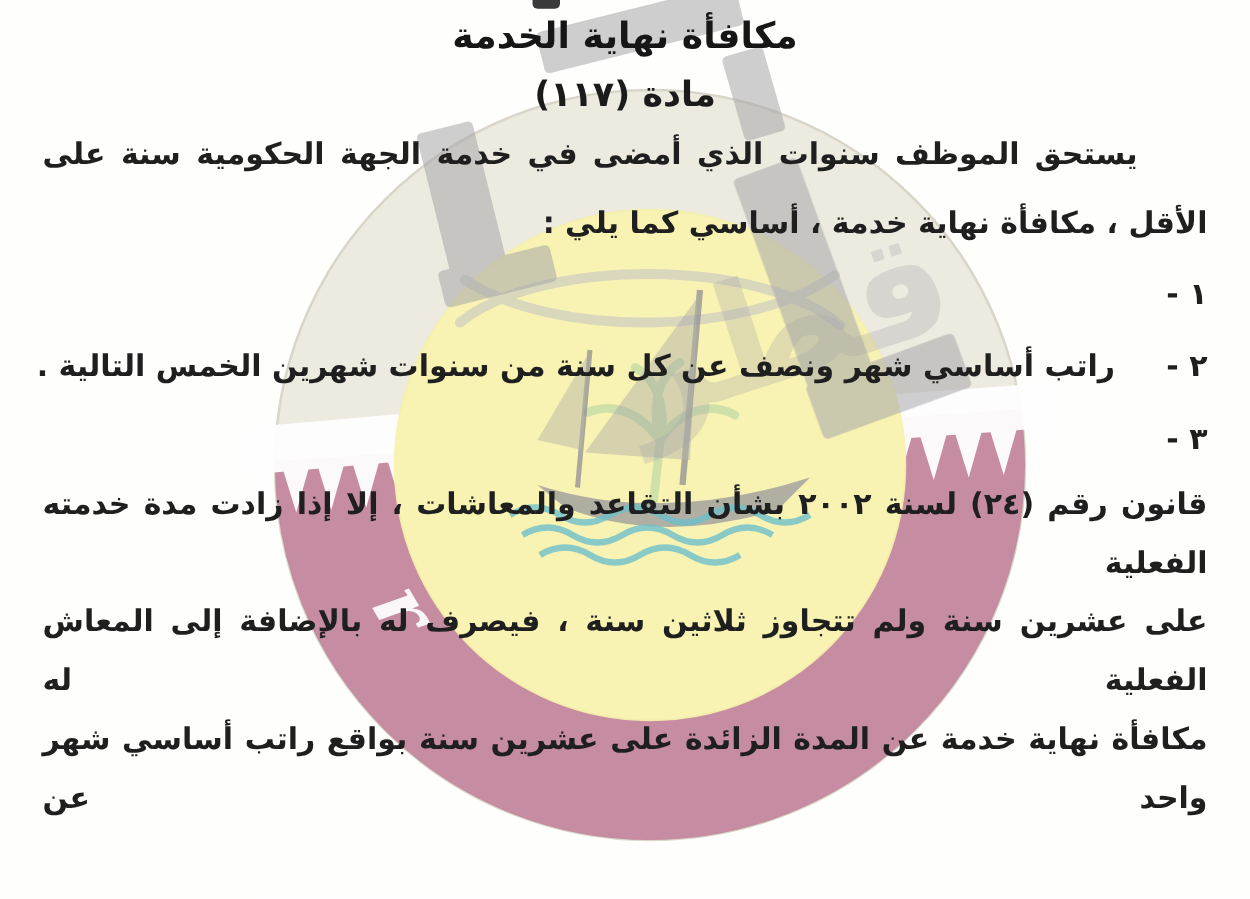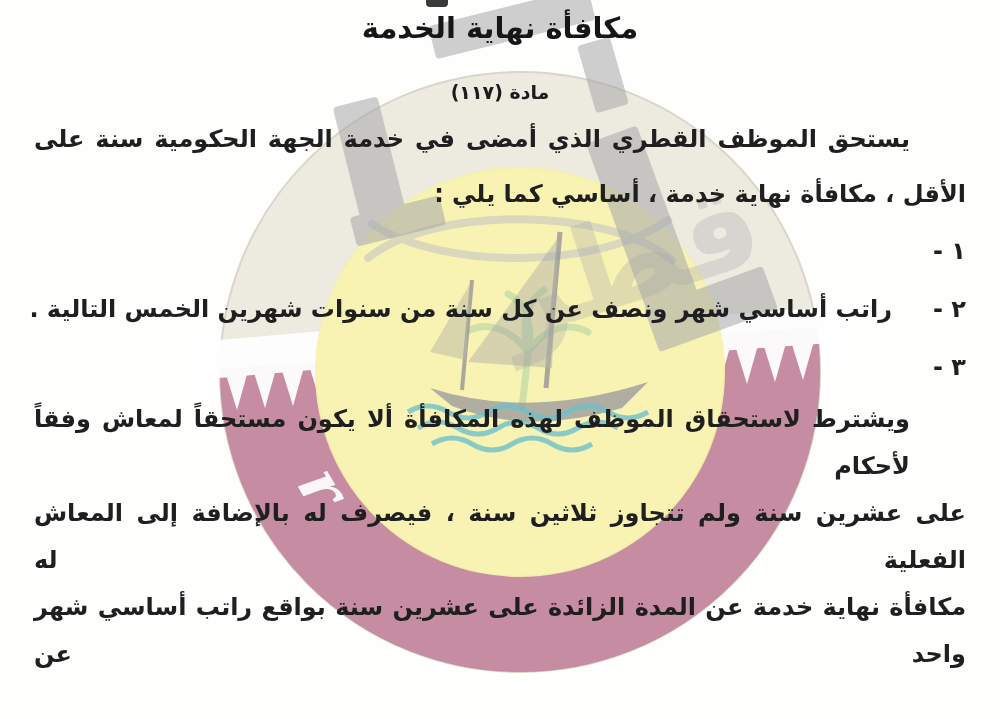--- a/index.html
+++ b/index.html
@@ -19,23 +19,23 @@
     font-weight:bold;
   }
   .doc-title{
     text-align:center;
     font-size:29px;
     line-height:44px;
     color:#161617;
   }
   .article-no{
     text-align:center;
-    font-size:19px;
+    font-size:28px;
     line-height:40px;
-    margin-top:22px;
+    margin-top:6px;
     color:#1b1b1c;
   }
   .para{font-size:24px;}
   .p1 .line{line-height:55px;}
   .items .line{line-height:58px;}
   .p2 .line{line-height:47px;}
   .line{
     white-space:nowrap;
     text-align:right;
   }
@@ -137,38 +137,38 @@
 
   <div class="scan-mark"></div>
 
   <div class="content">
 
     <div class="doc-title">مكافأة نهاية الخدمة</div>
 
     <div class="article-no">مادة (١١٧)</div>
 
     <div class="para p1">
-      <div class="line just indent">يستحق الموظف القطري الذي أمضى في خدمة الجهة الحكومية سنة على</div>
+      <div class="line just indent">يستحق الموظف سنوات الذي أمضى في خدمة الجهة الحكومية سنة على</div>
       <div class="line">الأقل ، مكافأة نهاية خدمة ، أساسي كما يلي :</div>
     </div>
 
     <div class="para items">
       <div class="line item">
         <span class="num">١ -</span>
       </div>
       <div class="line item">
         <span class="num">٢ -</span>
         <span>راتب أساسي شهر ونصف عن كل سنة من سنوات شهرين الخمس التالية .</span>
       </div>
       <div class="line item">
         <span class="num">٣ -</span>
       </div>
     </div>
 
     <div class="para p2">
-      <div class="line just indent">ويشترط لاستحقاق الموظف لهذه المكافأة ألا يكون مستحقاً لمعاش وفقاً لأحكام</div>
+      <div class="line just">قانون رقم (٢٤) لسنة ٢٠٠٢ بشأن التقاعد والمعاشات ، إلا إذا زادت مدة خدمته الفعلية</div>
       <div class="line just">على عشرين سنة ولم تتجاوز ثلاثين سنة ، فيصرف له بالإضافة إلى المعاش الفعلية له</div>
       <div class="line just">مكافأة نهاية خدمة عن المدة الزائدة على عشرين سنة بواقع راتب أساسي شهر واحد عن</div>
 
     </div>
 
   </div>
 </div>
 
 </body></html>

